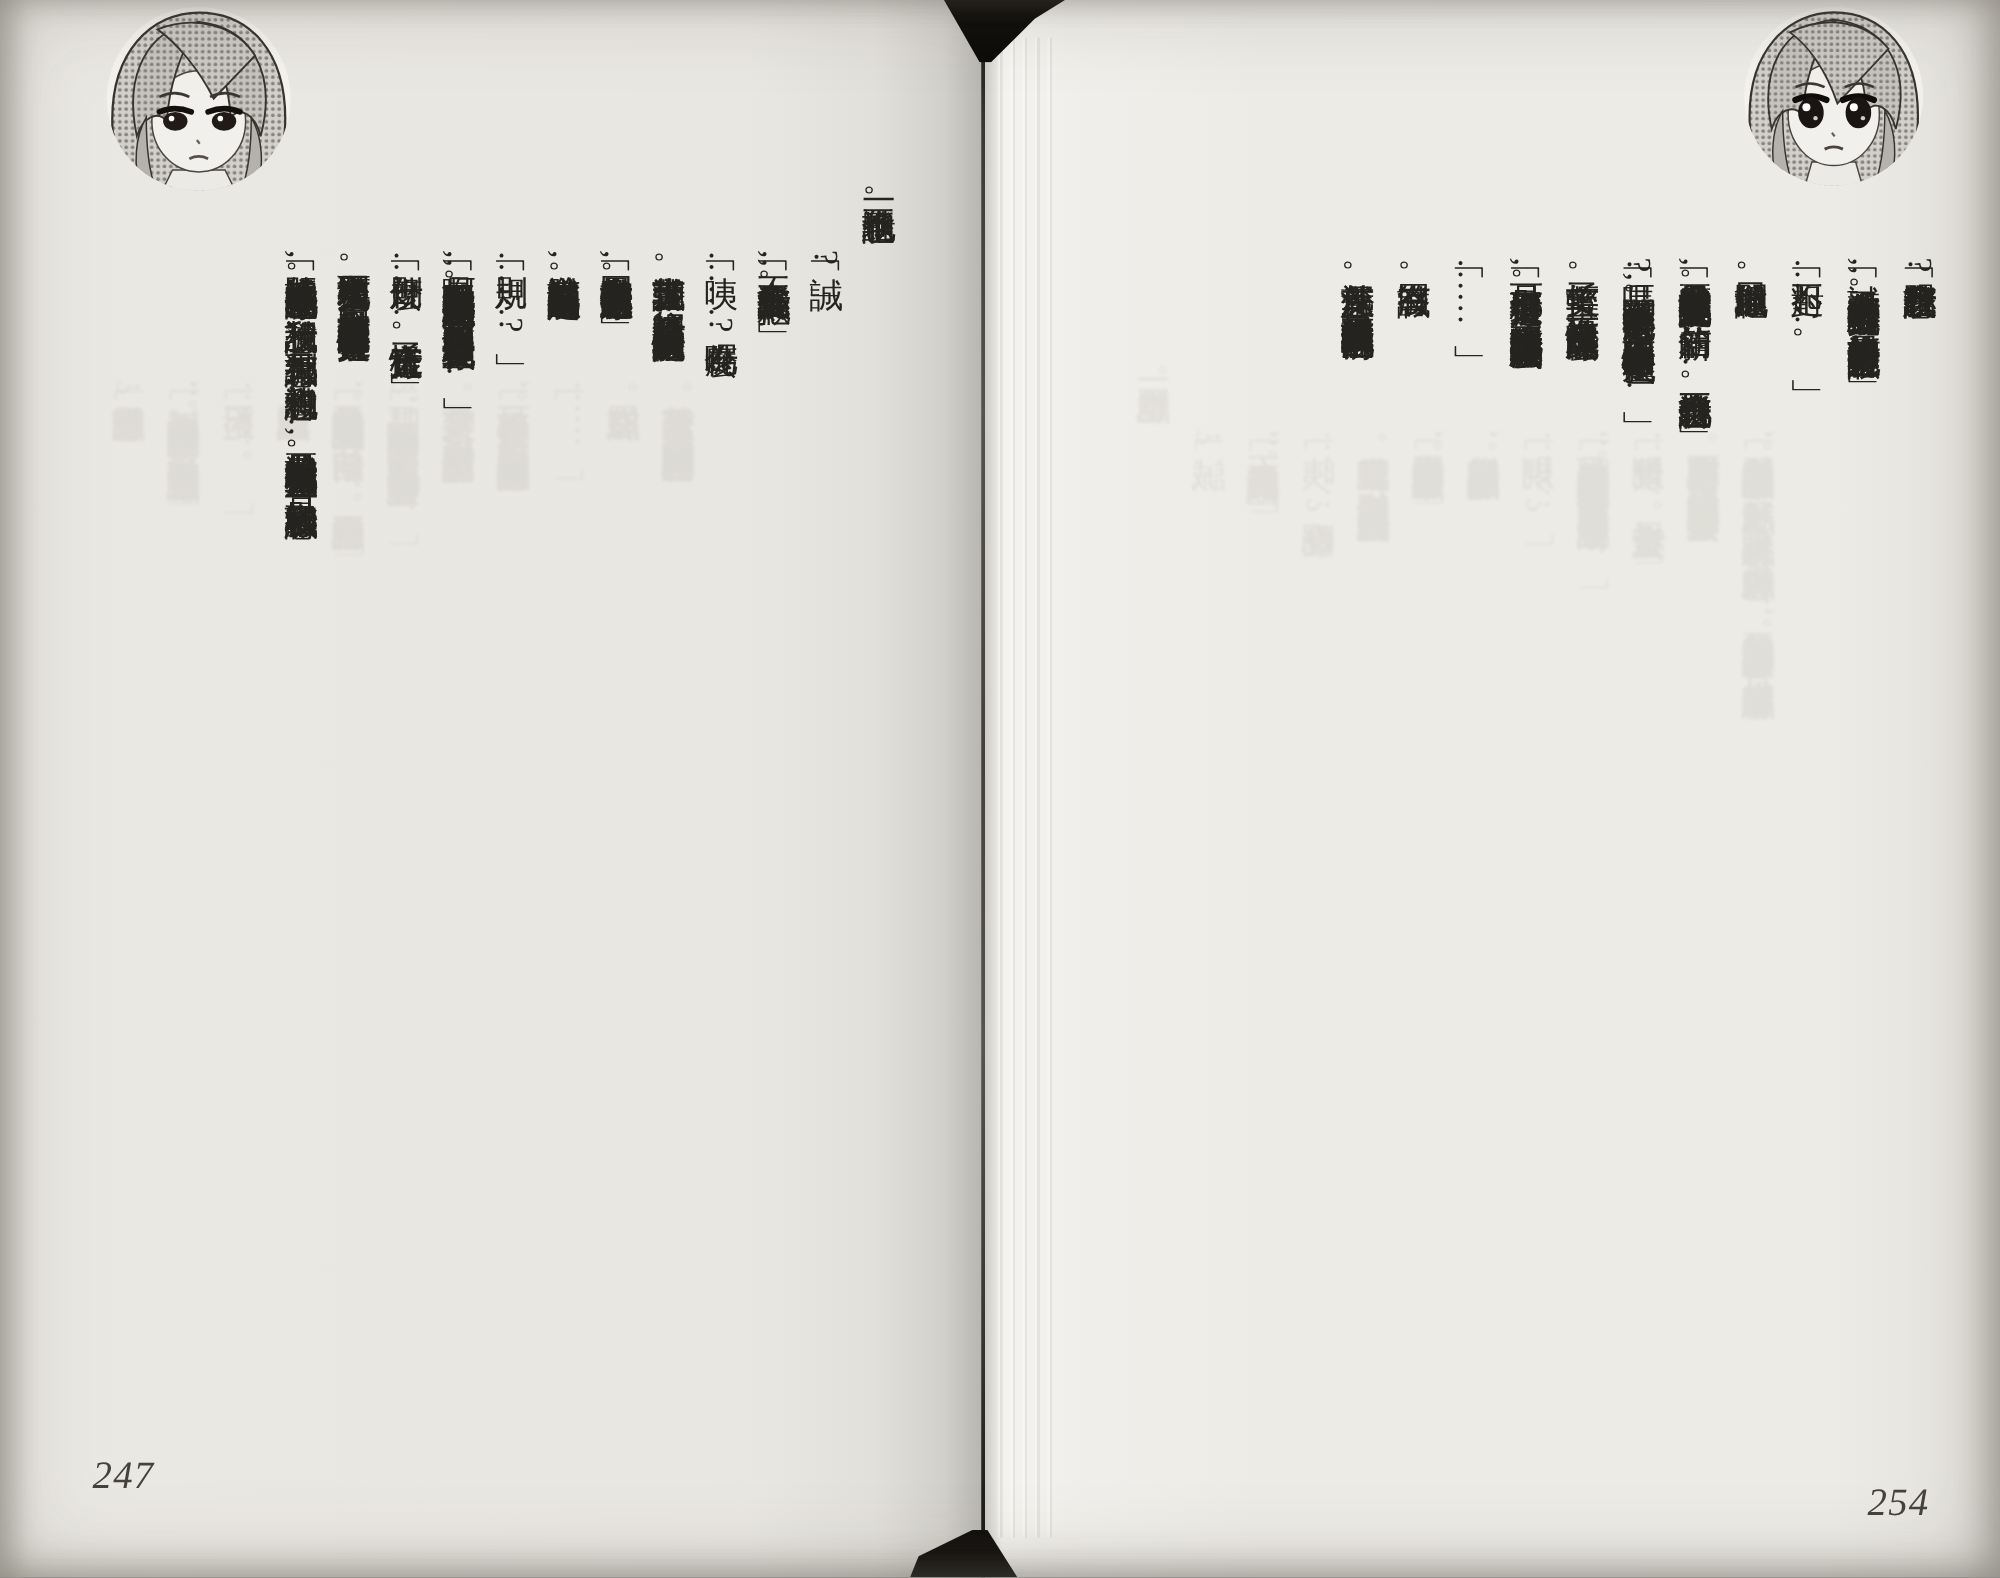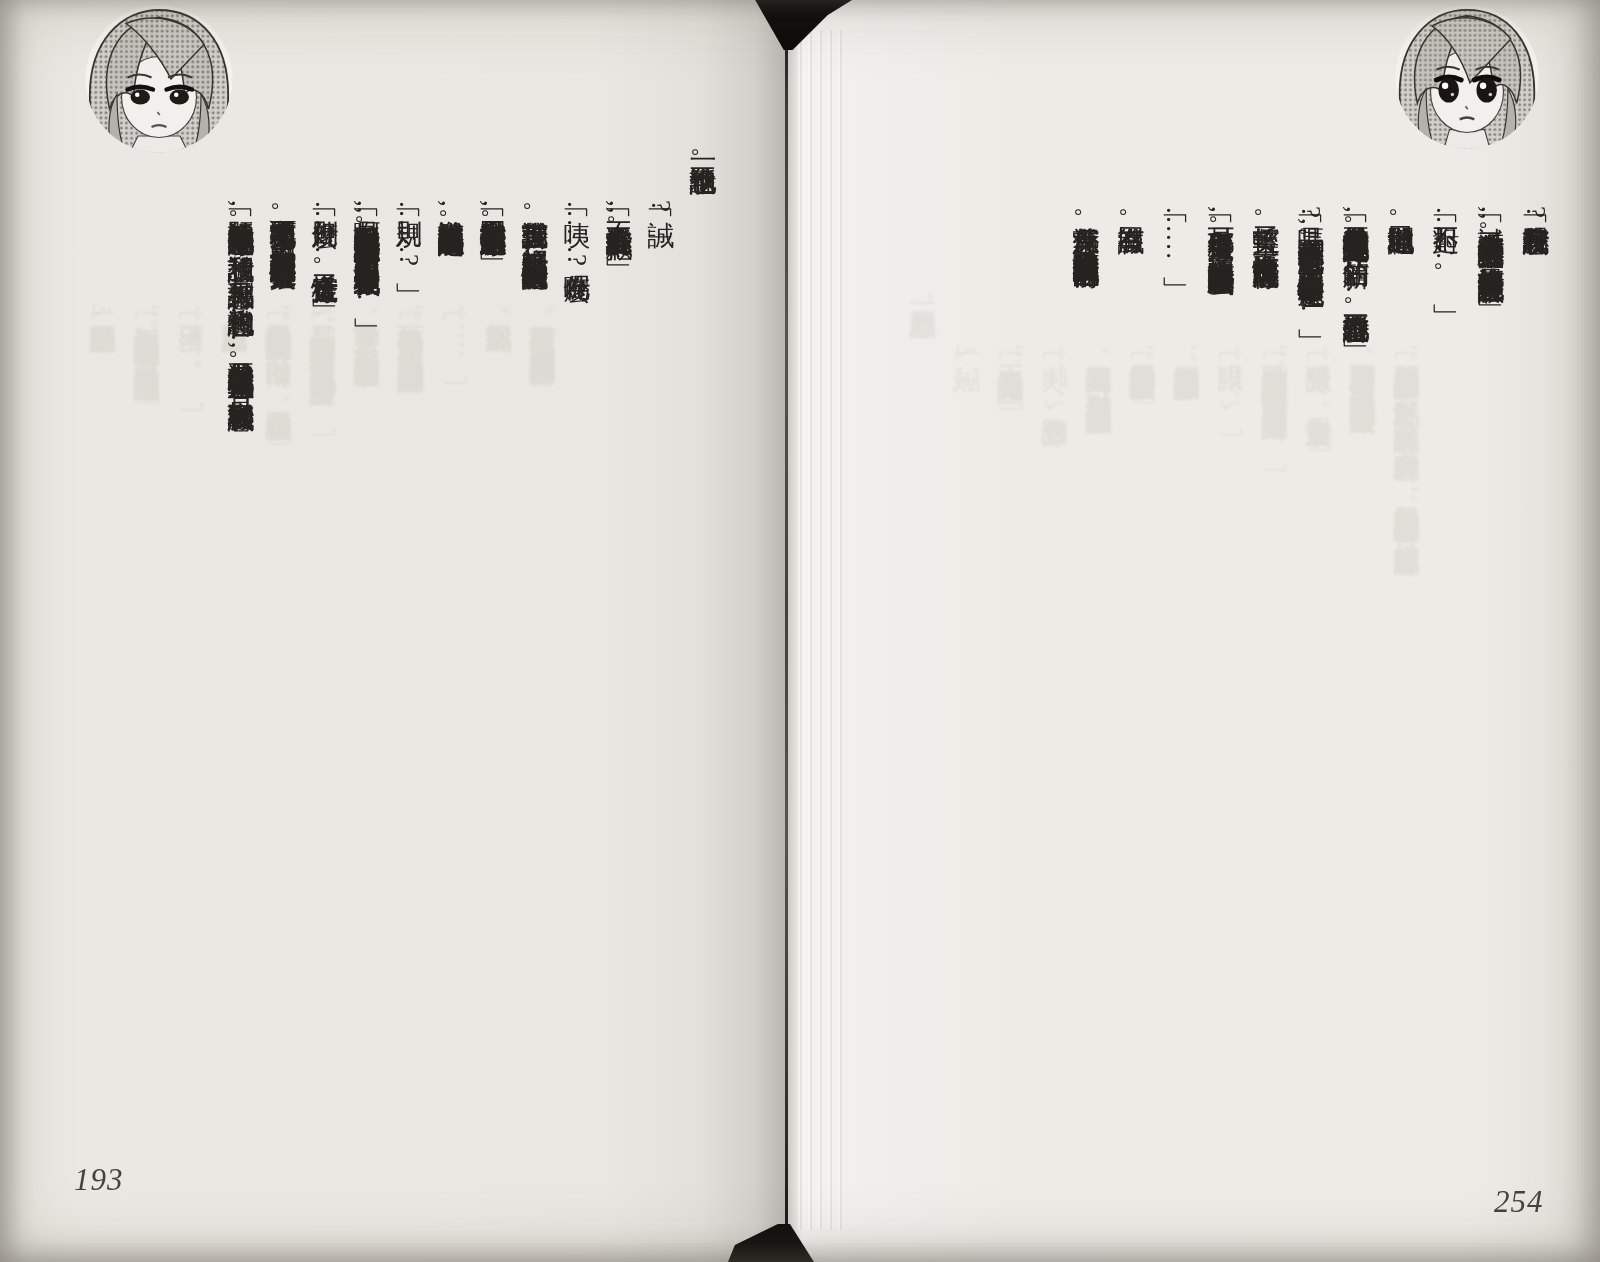--- a/index.html
+++ b/index.html
@@ -141,21 +141,21 @@
       <p class="para ind">誠坦然地開口道歉。</p>
       <p class="para ind">「是世界要我這麼做的,我也覺得把妳設定成拒接來電有點過分。新的信箱……她也叫我不要告訴妳。」</p>
       <p class="para ind">「是嗎?沒有關係,這也是沒有辦法的事呀。西園寺同學會這麼做的心情,我也不是不懂……」</p>
       <p class="para ind">言葉輕輕笑了。在這種情況下,除了笑又能怎麼樣呢?</p>
       <p class="para ind">「可是,這樣還是很不方便耶。至少告訴我信箱帳號吧,不然我要怎麼聯絡你呢?」</p>
       <p class="para ind">「……」</p>
       <p class="para ind">誠沒有回答。</p>
       <p class="para ind">言葉深感意外。原以為誠說「那就瞞著世界偷偷告訴妳好了」,但眼前的他卻沉</p>
     </div>
 
-  <div class="pagenum pagenum-left">193</div>
+  <div class="pagenum pagenum-left">247</div>
   <div class="pagenum pagenum-right">254</div>
 
   <svg class="portrait portrait-left" viewBox="0 0 100 100">
     <defs>
       <clipPath id="clipL">
           <circle cx="50" cy="50" r="49"></circle>
         </clipPath>
       <pattern id="toneL" width="3.4" height="3.4" patternUnits="userSpaceOnUse">
         <circle cx="1.1" cy="1.1" r="1" fill="#87837d"></circle>
       </pattern>

